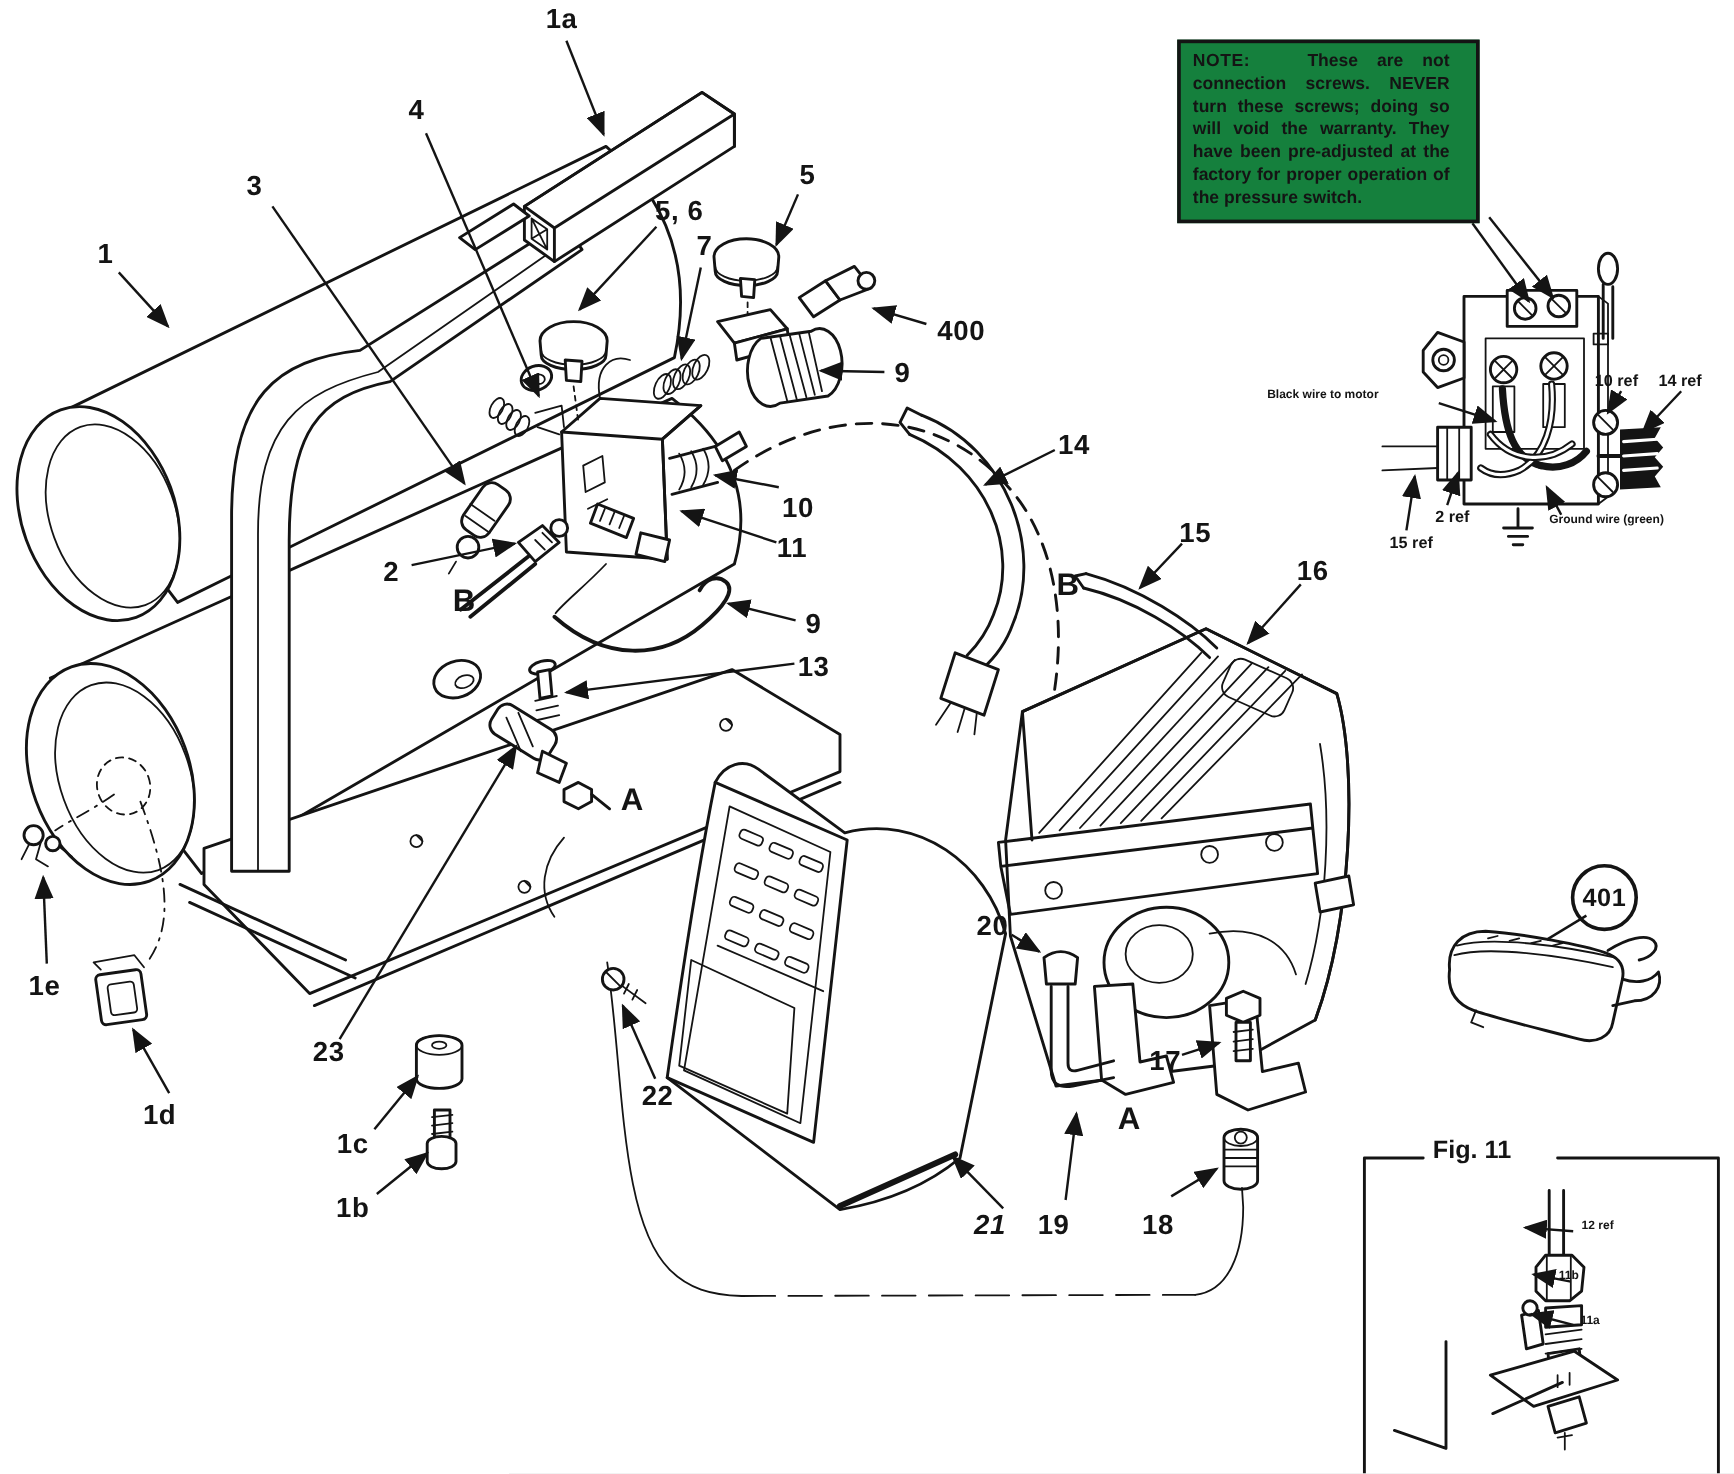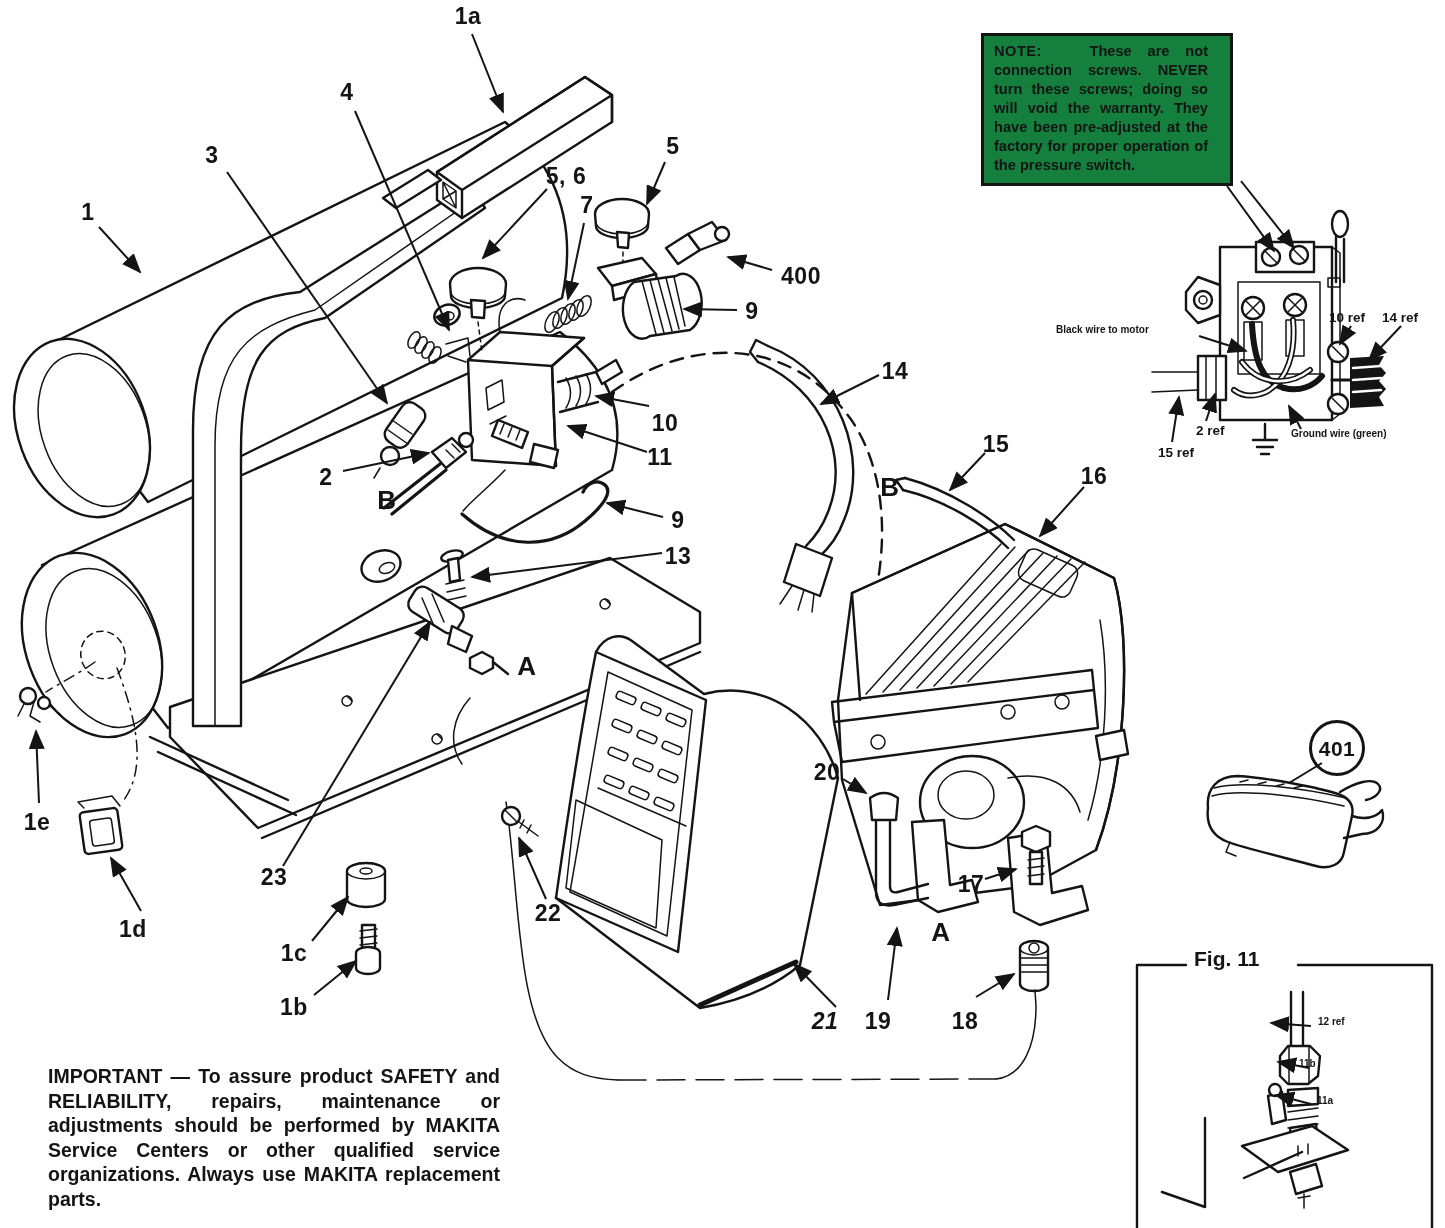--- a/index.html
+++ b/index.html
@@ -400,21 +400,20 @@
 <div class="small-label" style="left:1382px;top:311px;">14 ref</div>
 <div class="small-label" style="left:1196px;top:424px;">2 ref</div>
 <div class="small-label" style="left:1158px;top:446px;">15 ref</div>
 <div class="med-label" style="left:1291px;top:429px;">Ground wire (green)</div>
 
 <div class="fig-title" style="left:1194px;top:948px;">Fig. 11</div>
 <div class="med-label" style="left:1318px;top:1017px;">12 ref</div>
 <div class="med-label" style="left:1260px;top:1059px;margin-left:39px;">11b</div>
 <div class="med-label" style="left:1317px;top:1096px;">11a</div>
 
-<div class="important">IMPORTANT — To assure product SAFETY and RELIABILITY, repairs, maintenance or adjustments should be performed by MAKITA Service Centers or other qualified service organizations. Always use MAKITA replacement parts.</div>
 
 <div id="callouts">
       <div class="callout" style="left: 88px; top: 212px;">1</div>
       <div class="callout" style="left: 468px; top: 16px;">1a</div>
       <div class="callout" style="left: 212px; top: 155px;">3</div>
       <div class="callout" style="left: 347px; top: 92px;">4</div>
       <div class="callout" style="left: 566px; top: 176px;">5, 6</div>
       <div class="callout" style="left: 587px; top: 205px;">7</div>
       <div class="callout" style="left: 673px; top: 146px;">5</div>
       <div class="callout" style="left: 801px; top: 276px;">400</div>

